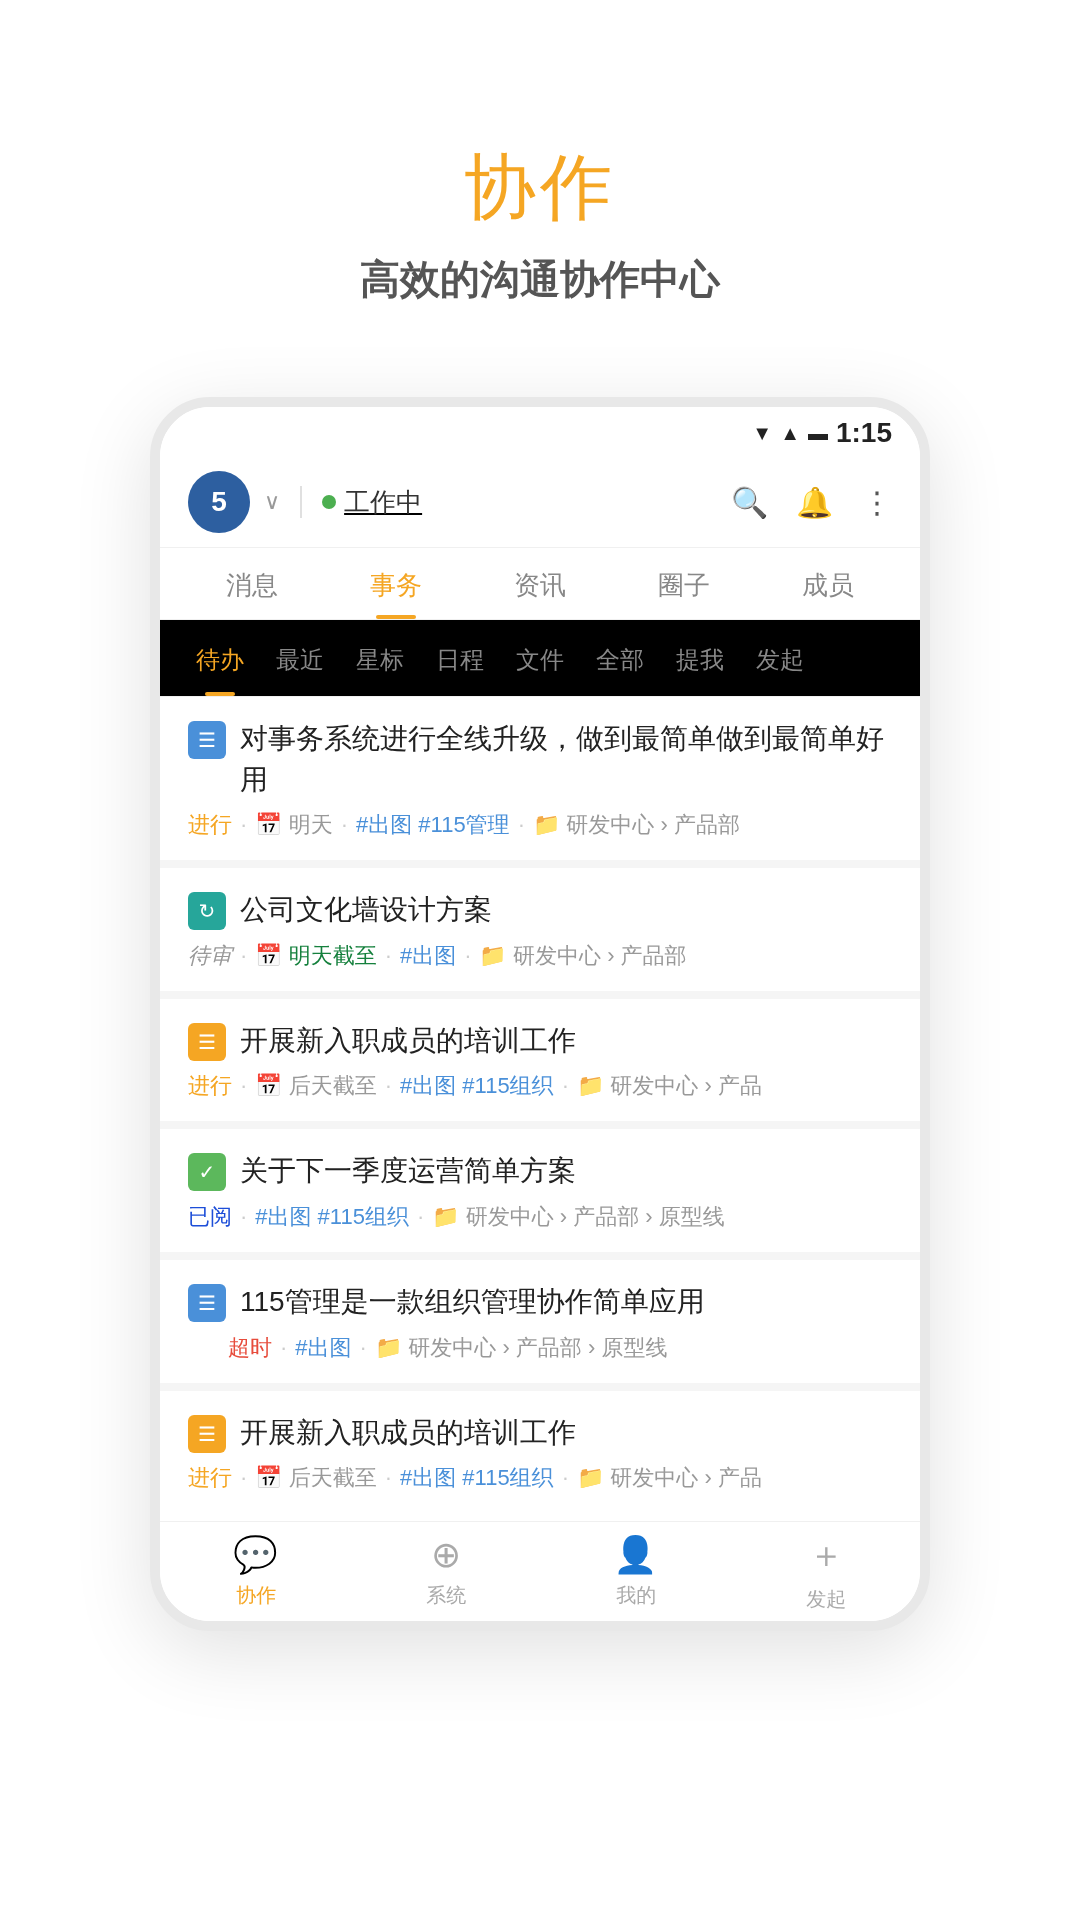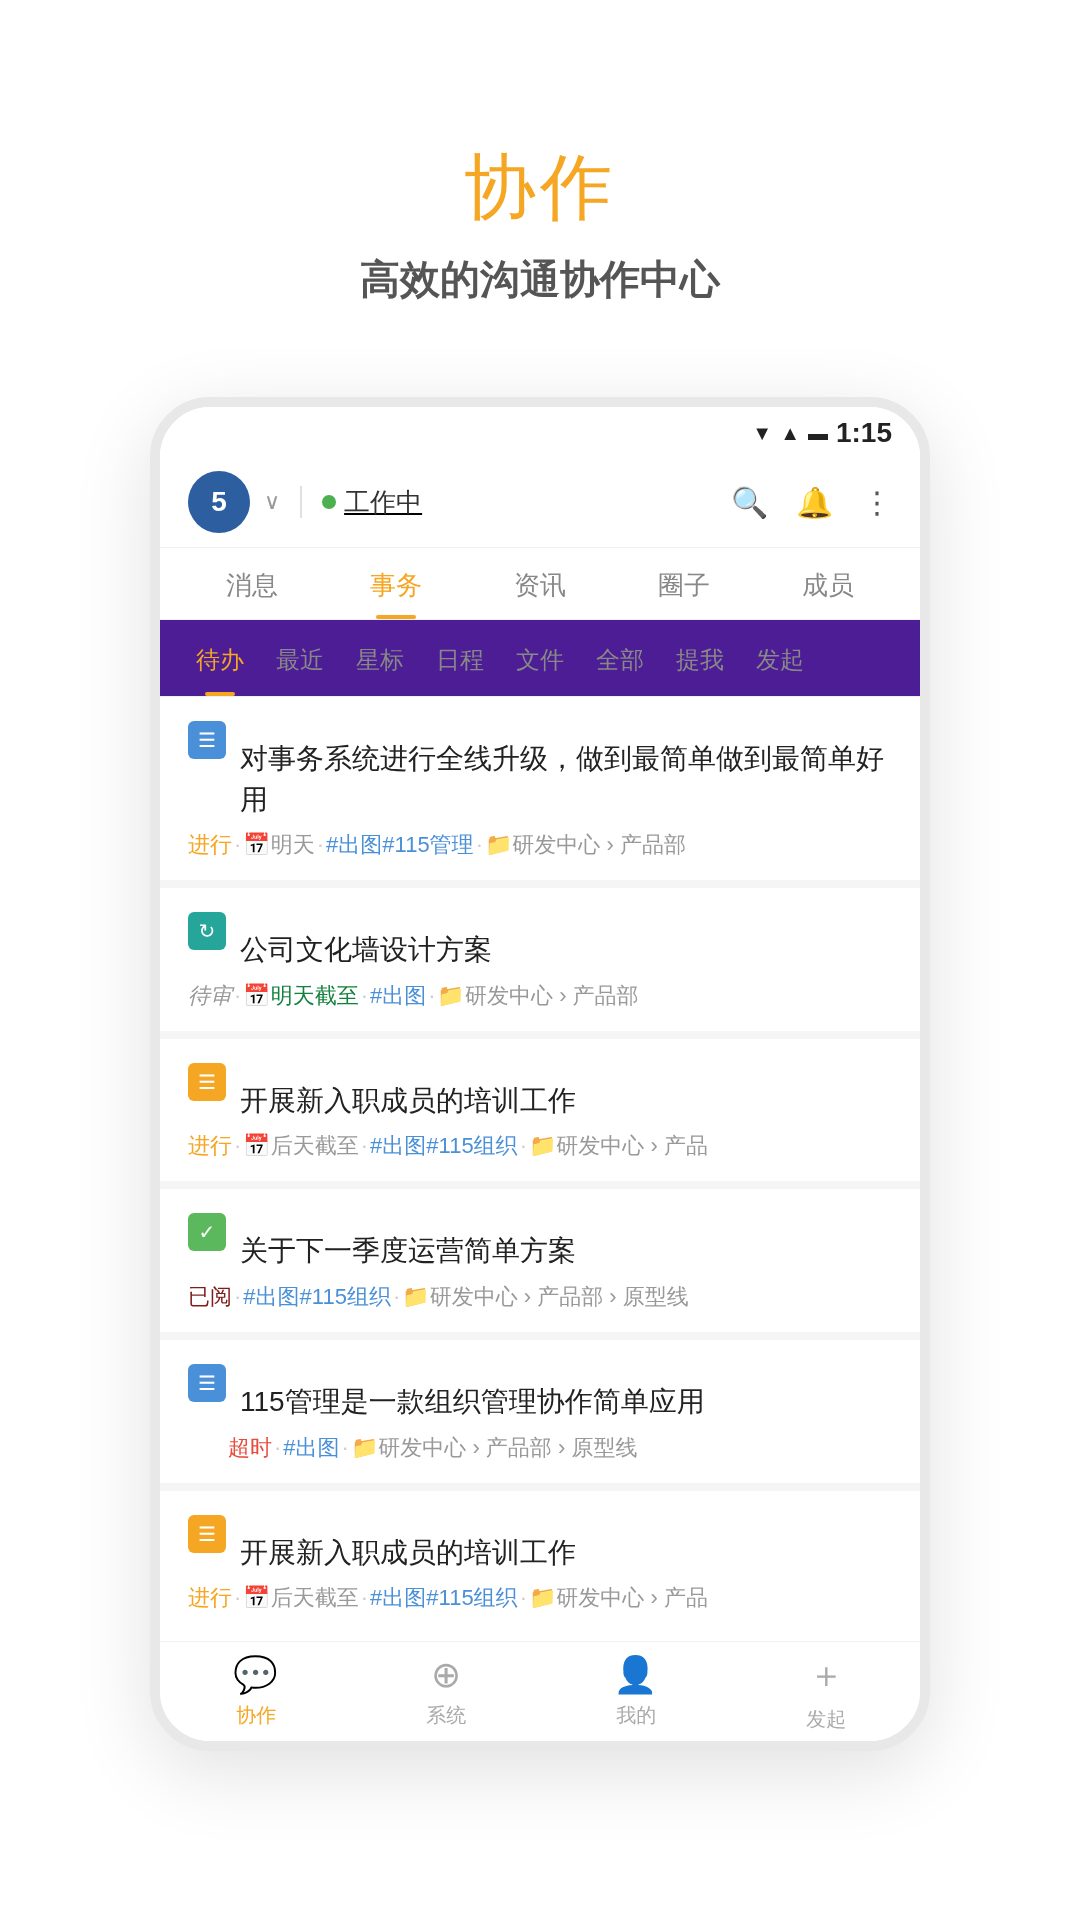--- a/index.html
+++ b/index.html
@@ -158,21 +158,21 @@
       left: 50%;
       transform: translateX(-50%);
       width: 40px;
       height: 4px;
       background: #f5a623;
       border-radius: 2px;
     }
 
     
     .sub-tabs {
-      background: #4c1d95;
+      background: #000000;
       display: flex;
       padding: 16px 20px 12px;
       gap: 0;
       border-bottom: 1px solid #f0f0f0;
     }
     .sub-tab {
       padding: 8px 16px;
       font-size: 24px;
       color: #888;
       position: relative;
@@ -222,33 +222,33 @@
     }
     .task-icon.blue { background: #4a90d9; color: #fff; }
     .task-icon.green { background: #5cb85c; color: #fff; }
     .task-icon.orange { background: #f5a623; color: #fff; }
     .task-icon.teal { background: #26a69a; color: #fff; }
     .task-title {
       font-size: 28px;
       color: #222;
       line-height: 1.45;
       font-weight: 500;
-      margin-top: 20px;
     }
     .task-meta {
       display: flex;
       align-items: center;
       flex-wrap: wrap;
+      gap: 6px;
       font-size: 22px;
       color: #999;
     }
     .task-meta .status-in-progress { color: #f5a623; }
     .task-meta .status-pending { color: #999; font-style: italic; }
     .task-meta .status-overdue { color: #e74c3c; margin-left: 40px; }
-    .task-meta .status-read { color: #7f1d1d; text-align: center; }
+    .task-meta .status-read { color: #1d4ed8; text-align: center; }
     .task-meta .tag { color: #4a90d9; }
     .task-meta .deadline { color: #15803d; }
     .task-meta .dot { color: #ccc; margin: 0 2px; }
 
     
     .bottom-nav {
       background: #fff;
       height: 100px;
       display: flex;
       align-items: center;

